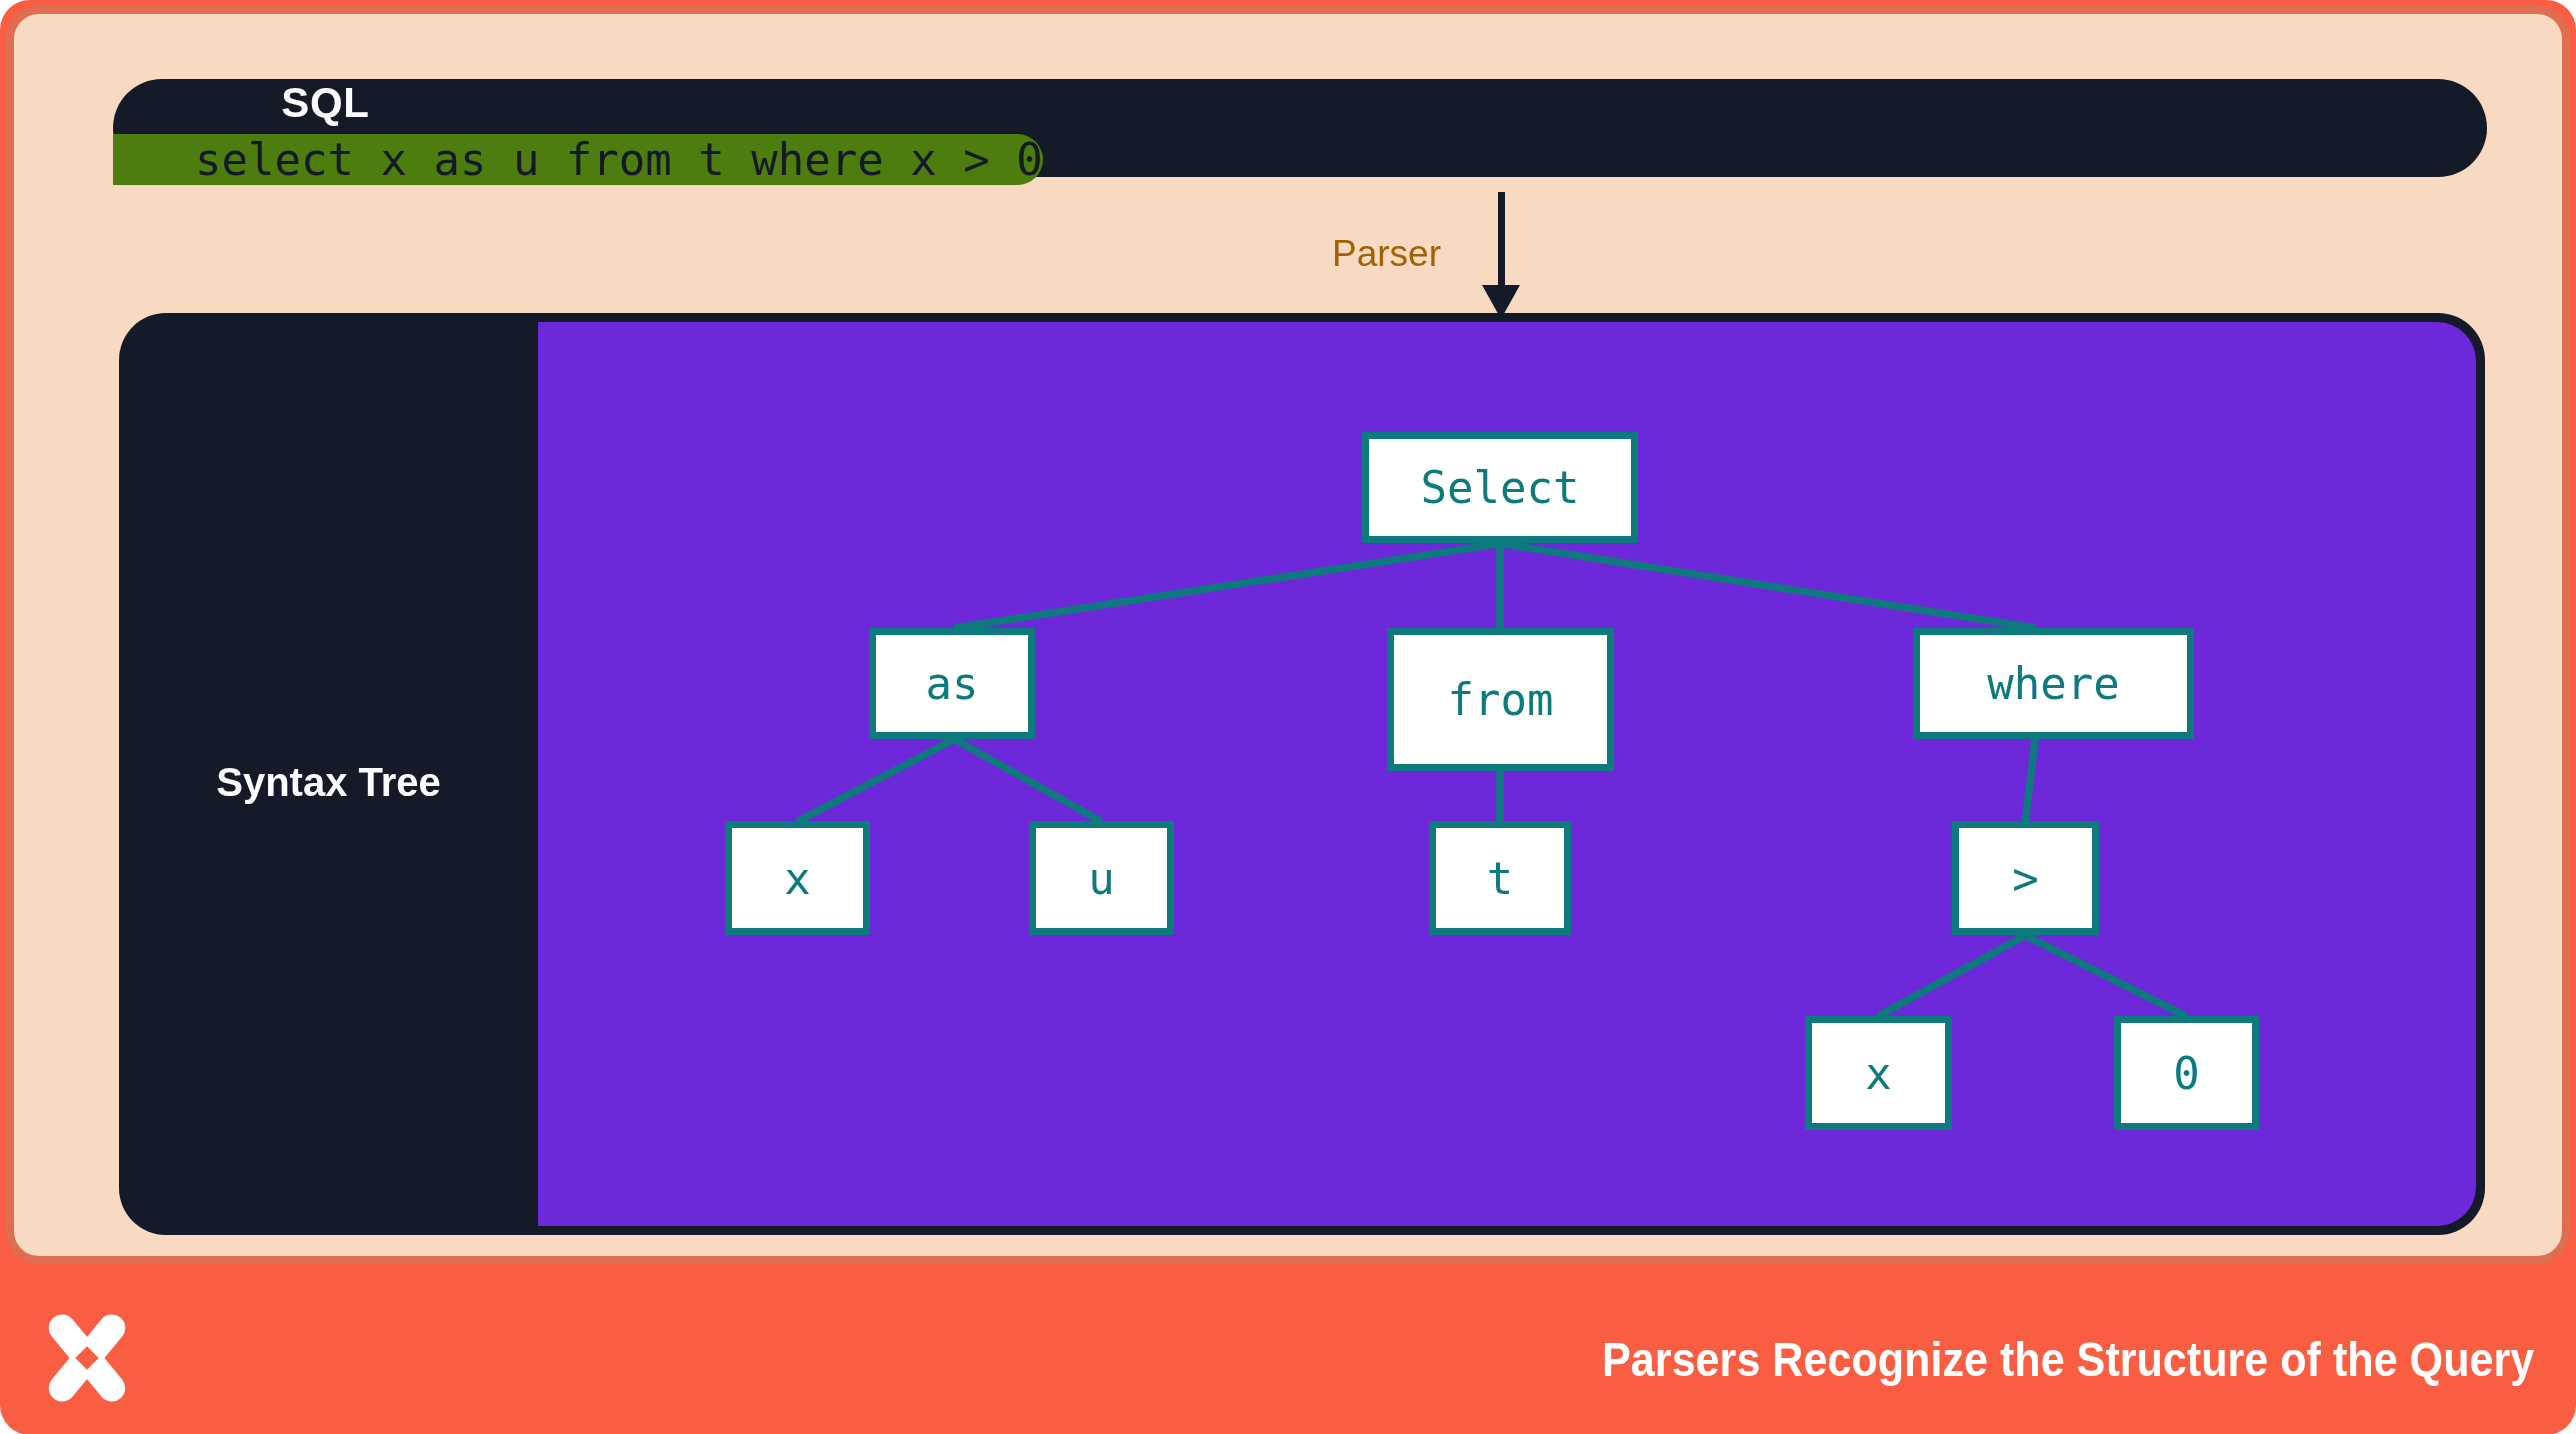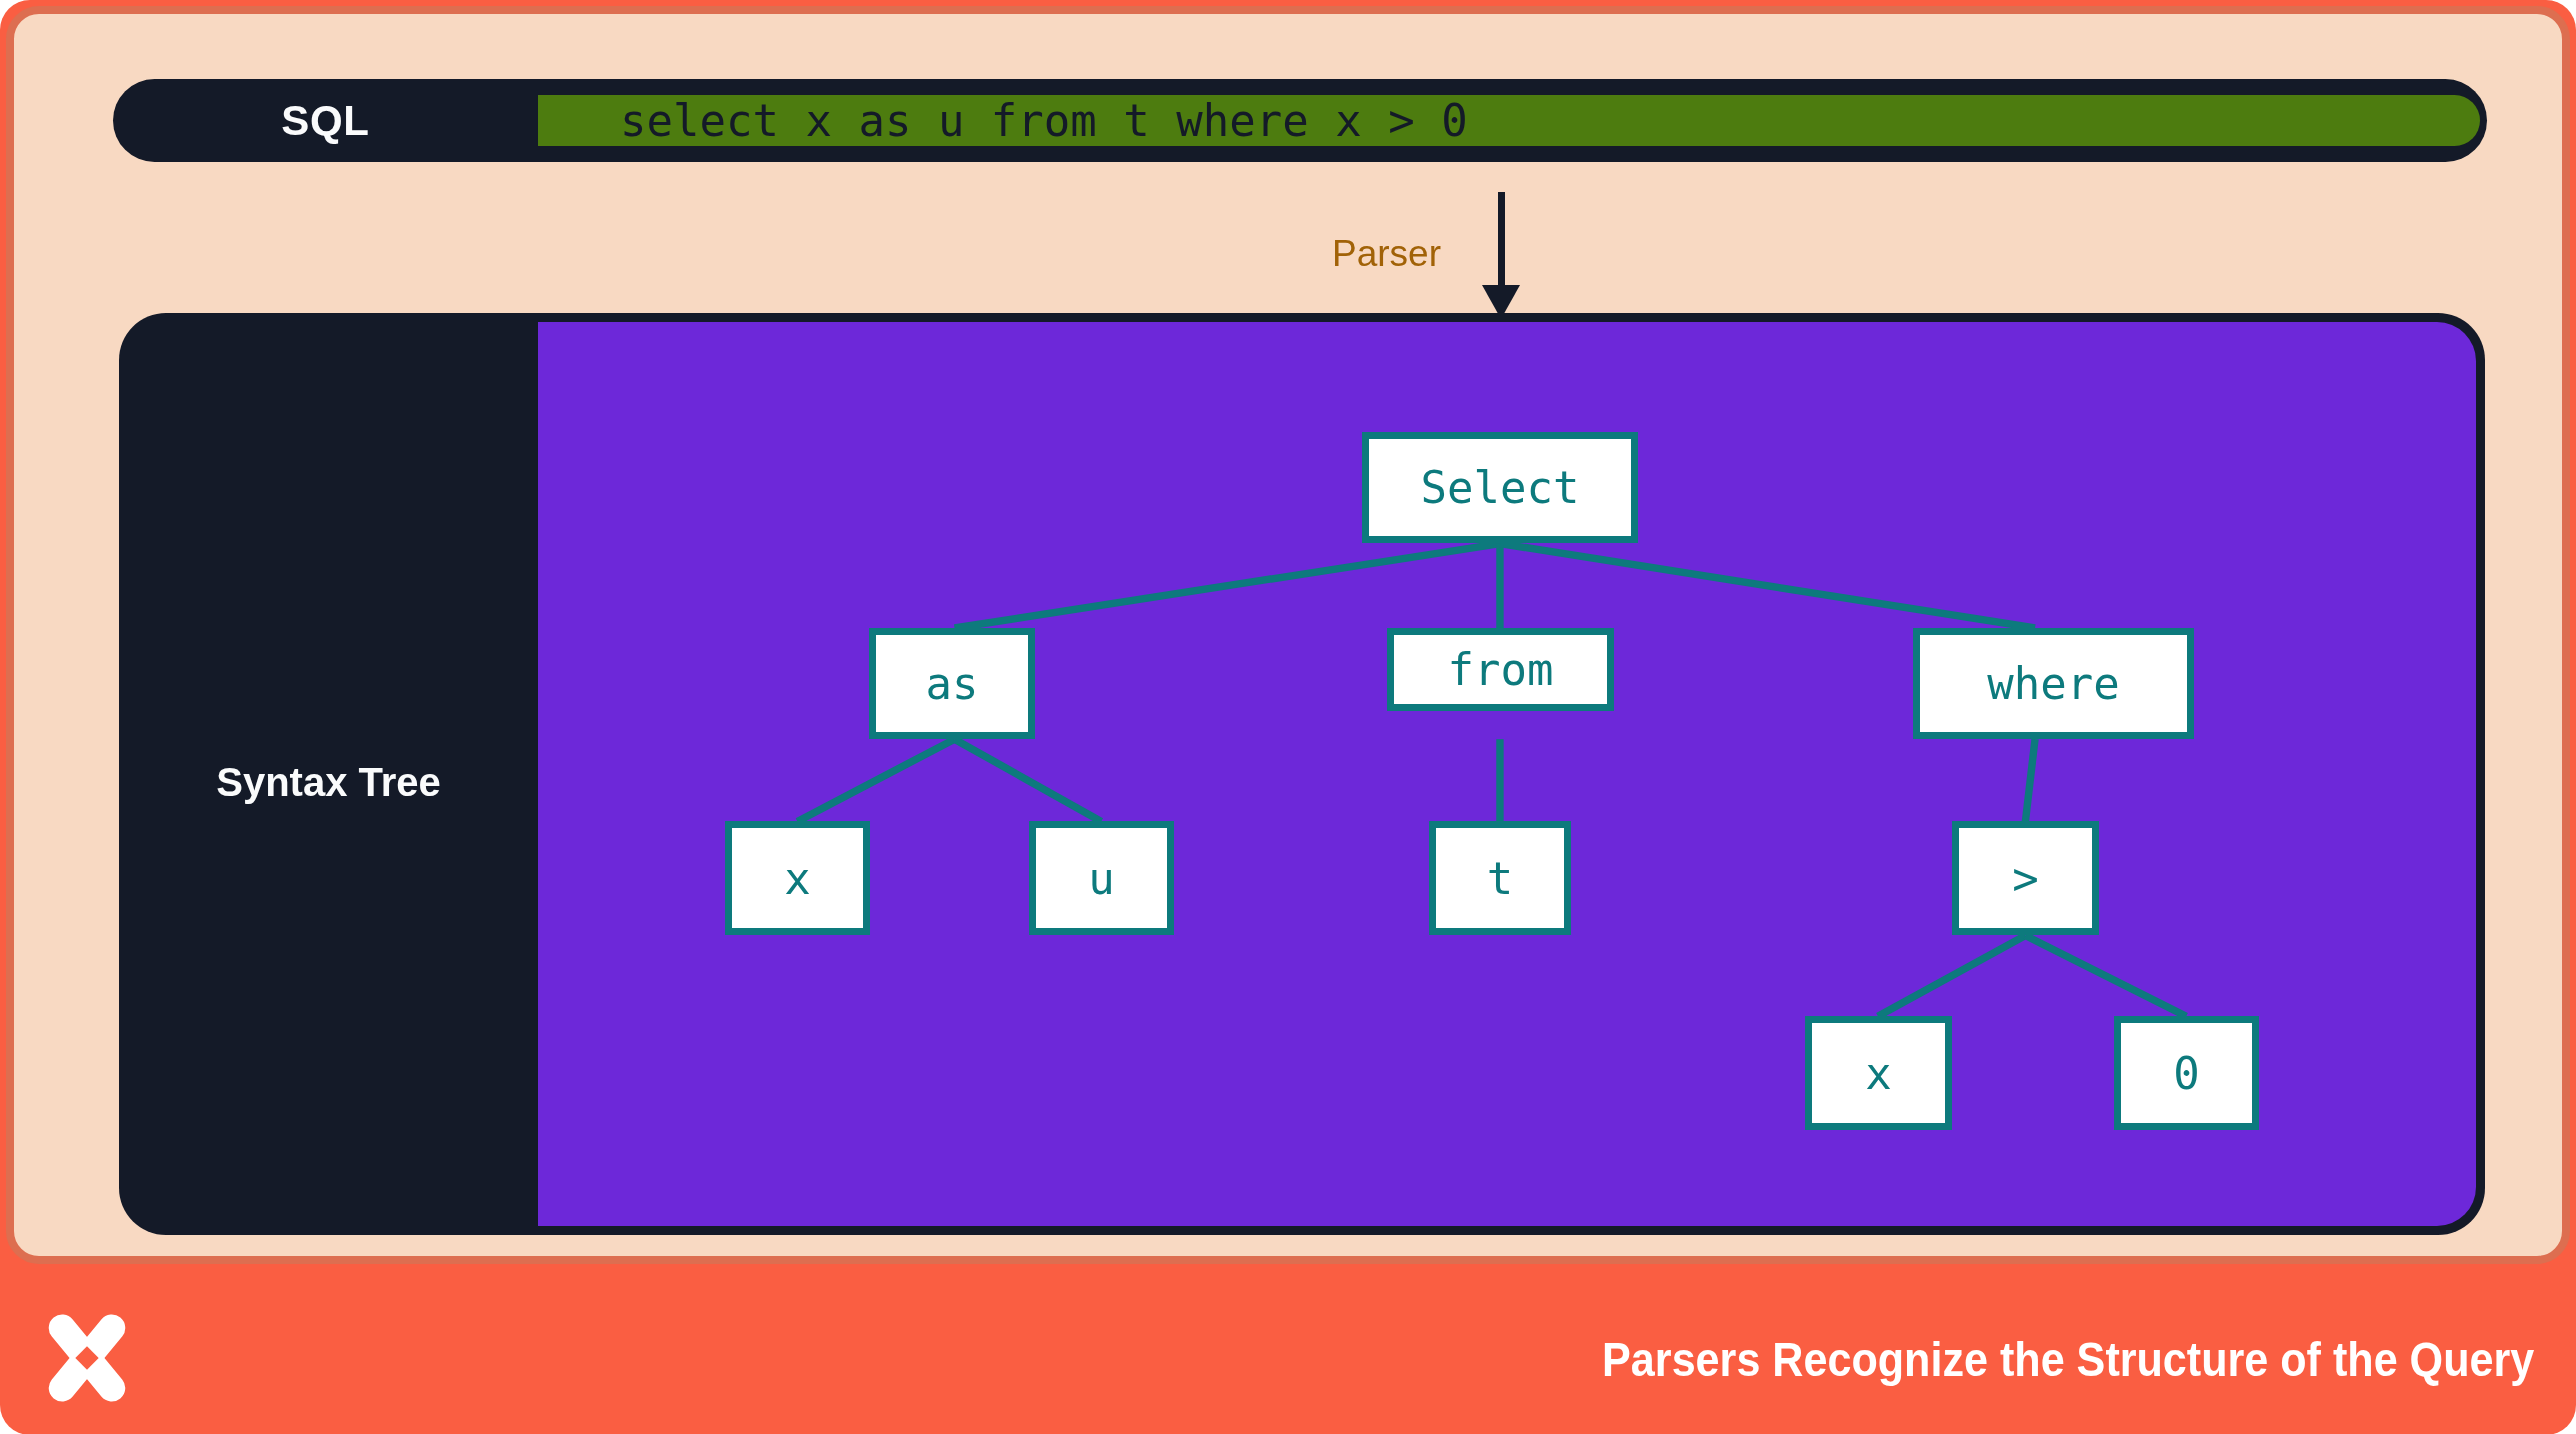--- a/index.html
+++ b/index.html
@@ -19,25 +19,26 @@
     height: 1258px;
     background: #f8d9c2;
     border: 8.2px solid #dd6e50;
     border-radius: 33px;
     box-sizing: border-box;
   }
   
   .sql-pill {
     position: absolute;
     left: 99px; top: 65px;
-    width: 2374px; height: 83px;
+    width: 2374px; height: 98px;
     background: #141a28;
     border-radius: 56px;
     display: flex;
-    align-items: center;
+    align-items: flex-start;
+    flex-direction: column;
   }
   .sql-cap {
     width: 425px;
     display: flex; align-items: center; justify-content: center;
   }
   .sql-cap span {
     color: #fafbfc;
     font-size: 42px;
     font-weight: bold;
     letter-spacing: 0.7px;
@@ -176,21 +177,21 @@
             <line x1="1298" y1="299" x2="2020" y2="413" stroke="#0d7a7d" stroke-width="10"></line>
             <line x1="562" y1="563" x2="350" y2="674" stroke="#0d7a7d" stroke-width="10"></line>
             <line x1="562" y1="563" x2="760" y2="674" stroke="#0d7a7d" stroke-width="10"></line>
             <line x1="1298" y1="563" x2="1298" y2="674" stroke="#0d7a7d" stroke-width="10"></line>
             <line x1="2020" y1="563" x2="2007" y2="674" stroke="#0d7a7d" stroke-width="10"></line>
             <line x1="2007" y1="828" x2="1808" y2="937" stroke="#0d7a7d" stroke-width="10"></line>
             <line x1="2007" y1="828" x2="2224" y2="937" stroke="#0d7a7d" stroke-width="10"></line>
           </svg>
       <div class="node" style="left: 824px; top: 110px; width: 276px; height: 111px;">Select</div>
           <div class="node" style="left: 331px; top: 306px; width: 166px; height: 111px;">as</div>
-          <div class="node" style="left: 849px; top: 306px; width: 227px; height: 83px;">from</div>
+          <div class="node" style="left: 849px; top: 306px; width: 227px; height: 143px;">from</div>
           <div class="node" style="left: 1375px; top: 306px; width: 281px; height: 111px;">where</div>
           <div class="node" style="left: 187px; top: 499px; width: 145px; height: 114px;">x</div>
           <div class="node" style="left: 491px; top: 499px; width: 145px; height: 114px;">u</div>
           <div class="node" style="left: 891px; top: 499px; width: 142px; height: 114px;">t</div>
           <div class="node" style="left: 1414px; top: 499px; width: 147px; height: 114px;">&gt;</div>
           <div class="node" style="left: 1267px; top: 694px; width: 147px; height: 114px;">x</div>
           <div class="node" style="left: 1576px; top: 694px; width: 145px; height: 114px;">0</div>
         </div>
     </div>
 

